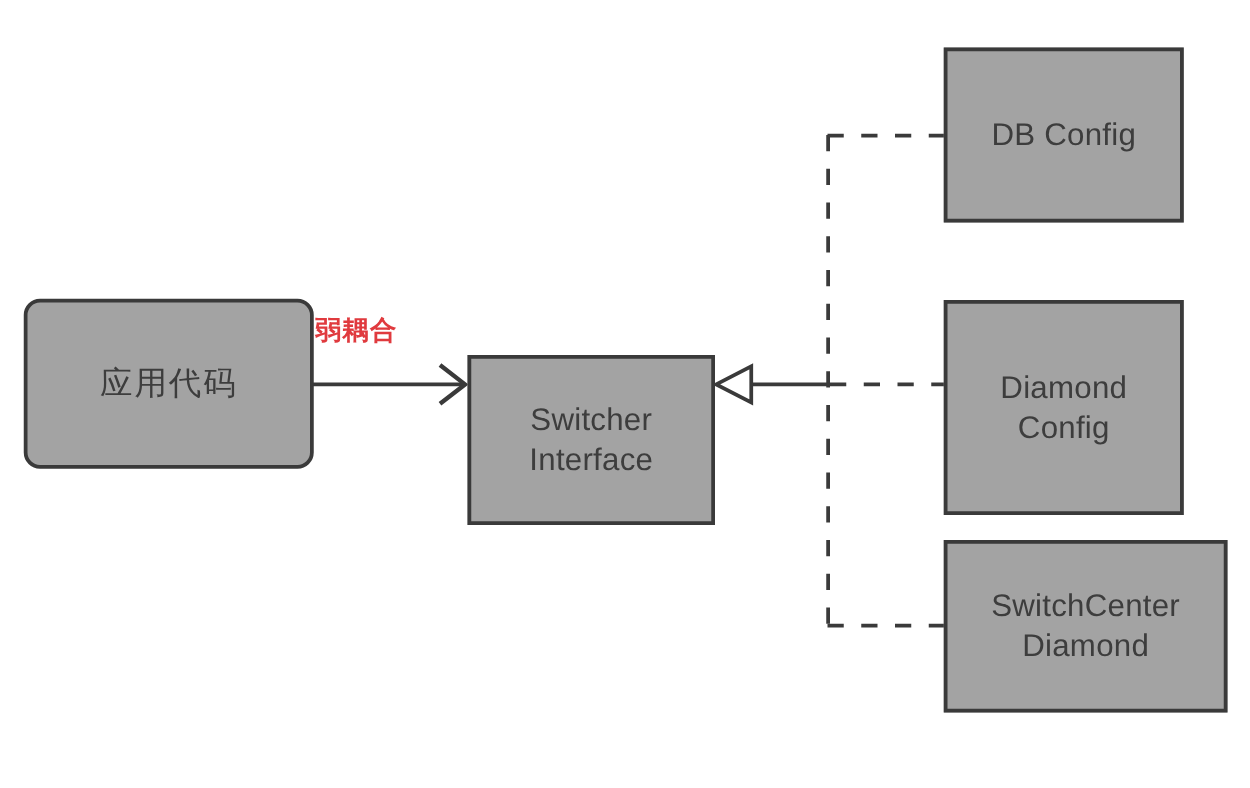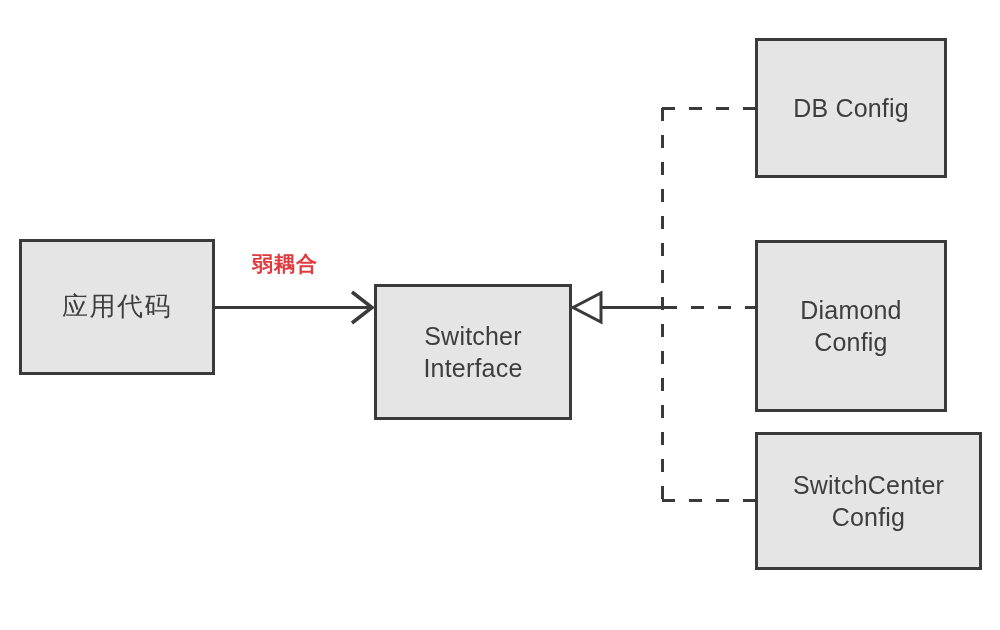--- a/index.html
+++ b/index.html
@@ -20,21 +20,21 @@
   .svg-layer {
     position: absolute;
     left: 0;
     top: 0;
     width: 1000px;
     height: 630px;
   }
   .node {
     position: absolute;
     box-sizing: border-box;
-    background: #e5e5e5;
+    background: #a3a3a3;
     border: 3px solid #3a3a3a;
     display: flex;
     align-items: center;
     justify-content: center;
     text-align: center;
     z-index: 3;
   }
   .node-label {
     color: #3d3d3d;
     font-size: 25px;
@@ -50,21 +50,21 @@
   .edge-label {
     position: absolute;
     font-size: 21px;
     font-weight: bold;
     letter-spacing: 1px;
     white-space: nowrap;
     z-index: 4;
   }
 
   
-  #node-app       { left: 19px;  top: 239px; width: 196px; height: 136px; }
+  #node-app       { left: 19px;  top: 239px; width: 232px; height: 136px; border-radius: 13px; }
   #node-switcher  { left: 374px; top: 240px; width: 198px; height: 136px; margin-top: 44px; }
   #node-db        { left: 755px; top: 38px;  width: 192px; height: 140px; }
   #node-diamond   { left: 755px; top: 240px; width: 192px; height: 172px; }
   #node-switchctr { left: 755px; top: 432px; width: 227px; height: 138px; }
 
   #label-weak-coupling { left: 252px; top: 250px; }
 </style>
 </head>
 <body>
 
@@ -102,18 +102,18 @@
     <span class="node-label">DB Config</span>
   </div>
 
   <div class="node" id="node-diamond">
     <span class="node-label">Diamond
 Config</span>
   </div>
 
   <div class="node" id="node-switchctr">
     <span class="node-label">SwitchCenter
-Config</span>
+Diamond</span>
   </div>
 
   <div class="edge-label" id="label-weak-coupling" style="color:#e03a3e;">弱耦合</div>
 
 </div>
 
 </body></html>

